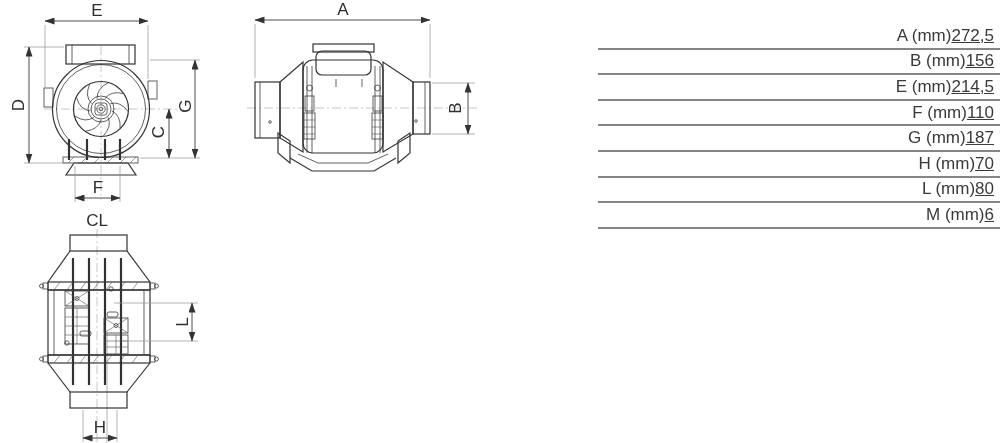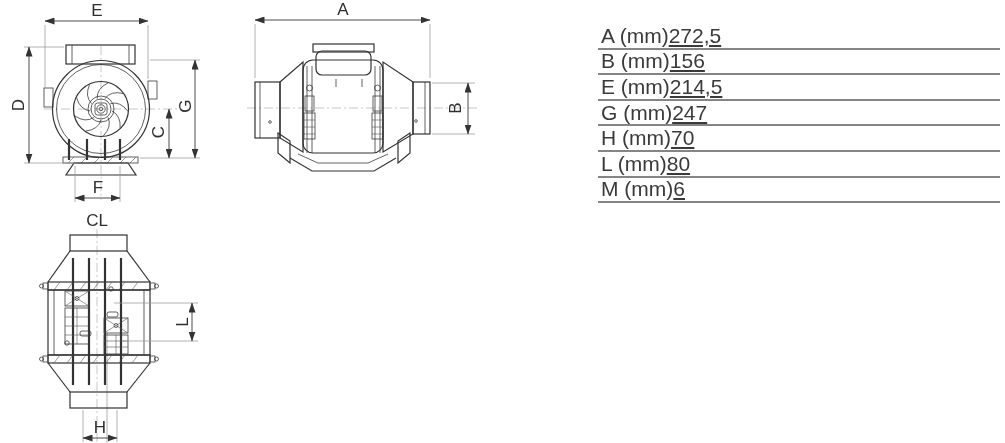--- a/index.html
+++ b/index.html
@@ -14,22 +14,22 @@
   .h  { stroke:#555555; fill:none; stroke-width:0.6; }   
   .p  { stroke:#333333; fill:none; stroke-width:2.2; }   
   .d  { stroke:#4d4d4d; fill:none; stroke-width:1;   }   
   .x  { stroke:#9a9a9a; fill:none; stroke-width:0.75;}   
   .cl { stroke:#b9b9b9; fill:none; stroke-width:0.8; stroke-dasharray:9 3 2 3; }
   .lbl { font-family:"Liberation Sans",sans-serif; font-size:17px; fill:#2f2f2f; }
   
   .dim-table { position:absolute; left:598px; top:24px; width:402px; }
   .dim-row {
     box-sizing:border-box; height:25.6px; display:flex; align-items:center;
-    justify-content:flex-start; border-bottom:2px solid #858585;
-    font-size:21px; color:#3a3a3a; padding:0 6px 0 3px; background:#fff;
+    justify-content:flex-end; border-bottom:2px solid #858585;
+    font-size:17px; color:#3a3a3a; padding:0 6px 0 3px; background:#fff;
   }
   .dim-row .name  { text-align:left; white-space:nowrap; }
   .dim-row .value { text-align:right; white-space:nowrap;text-decoration:underline; }
 </style>
 </head>
 <body>
 
 <div class="screen">
 
   <svg class="drawing" width="590" height="443" viewBox="0 0 590 443">
@@ -295,22 +295,26 @@
     </div>
     <div class="dim-row">
       <span class="name">B (mm)</span>
       <span class="value">156</span>
     </div>
     <div class="dim-row">
       <span class="name">E (mm)</span>
       <span class="value">214,5</span>
     </div>
     <div class="dim-row">
+      <span class="name">F (mm)</span>
+      <span class="value">110</span>
+    </div>
+    <div class="dim-row">
       <span class="name">G (mm)</span>
-      <span class="value">247</span>
+      <span class="value">187</span>
     </div>
     <div class="dim-row">
       <span class="name">H (mm)</span>
       <span class="value">70</span>
     </div>
     <div class="dim-row">
       <span class="name">L (mm)</span>
       <span class="value">80</span>
     </div>
     <div class="dim-row">

